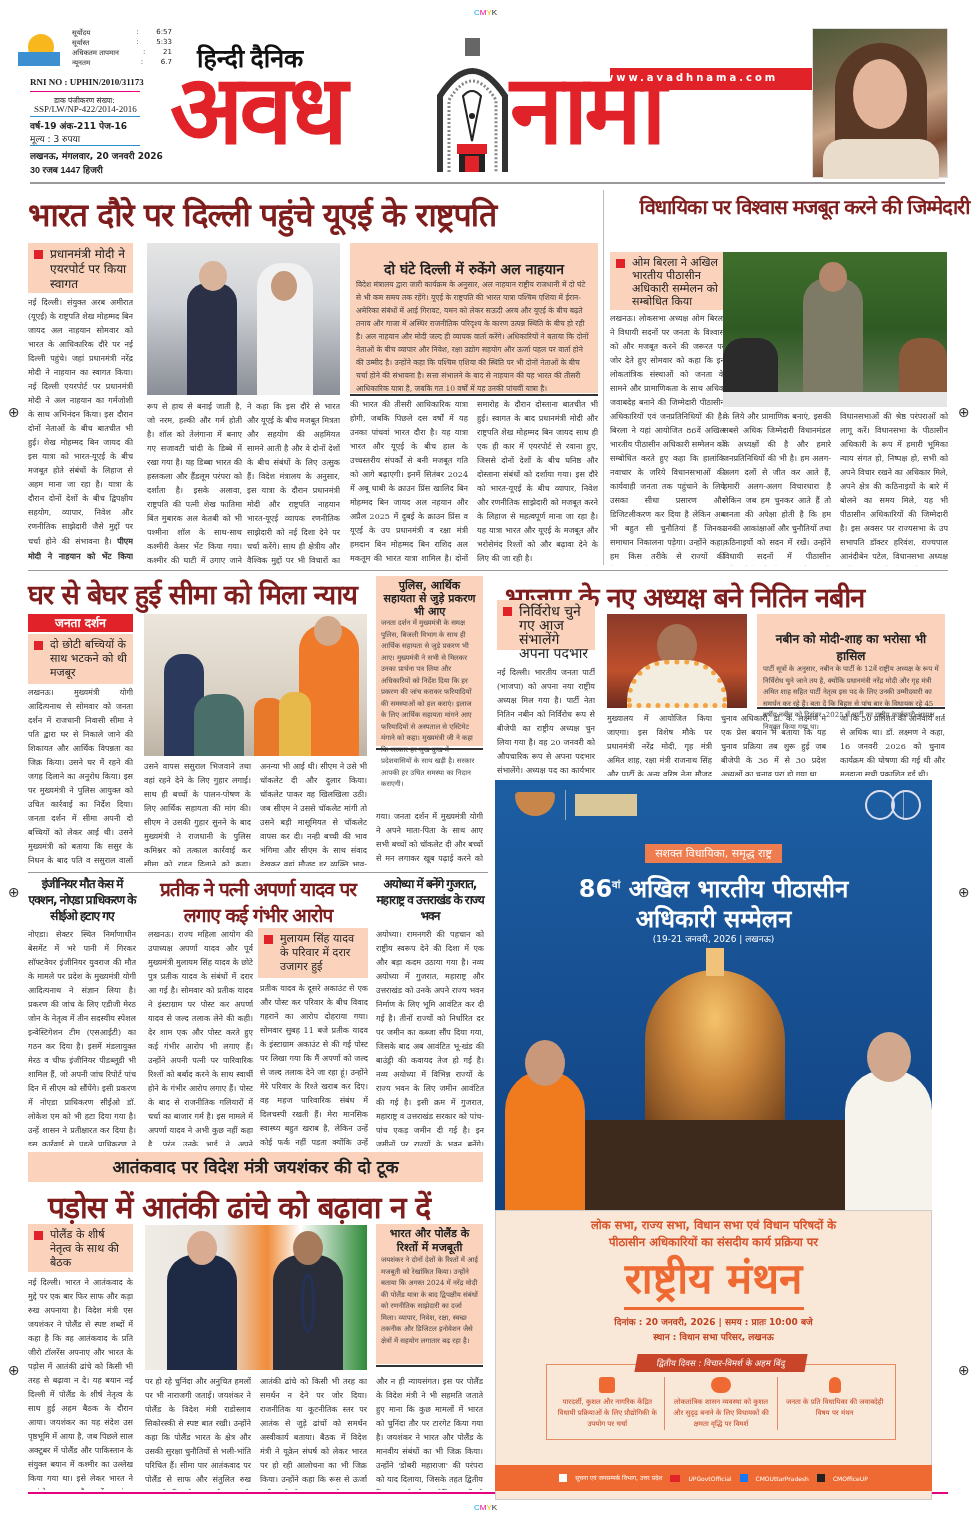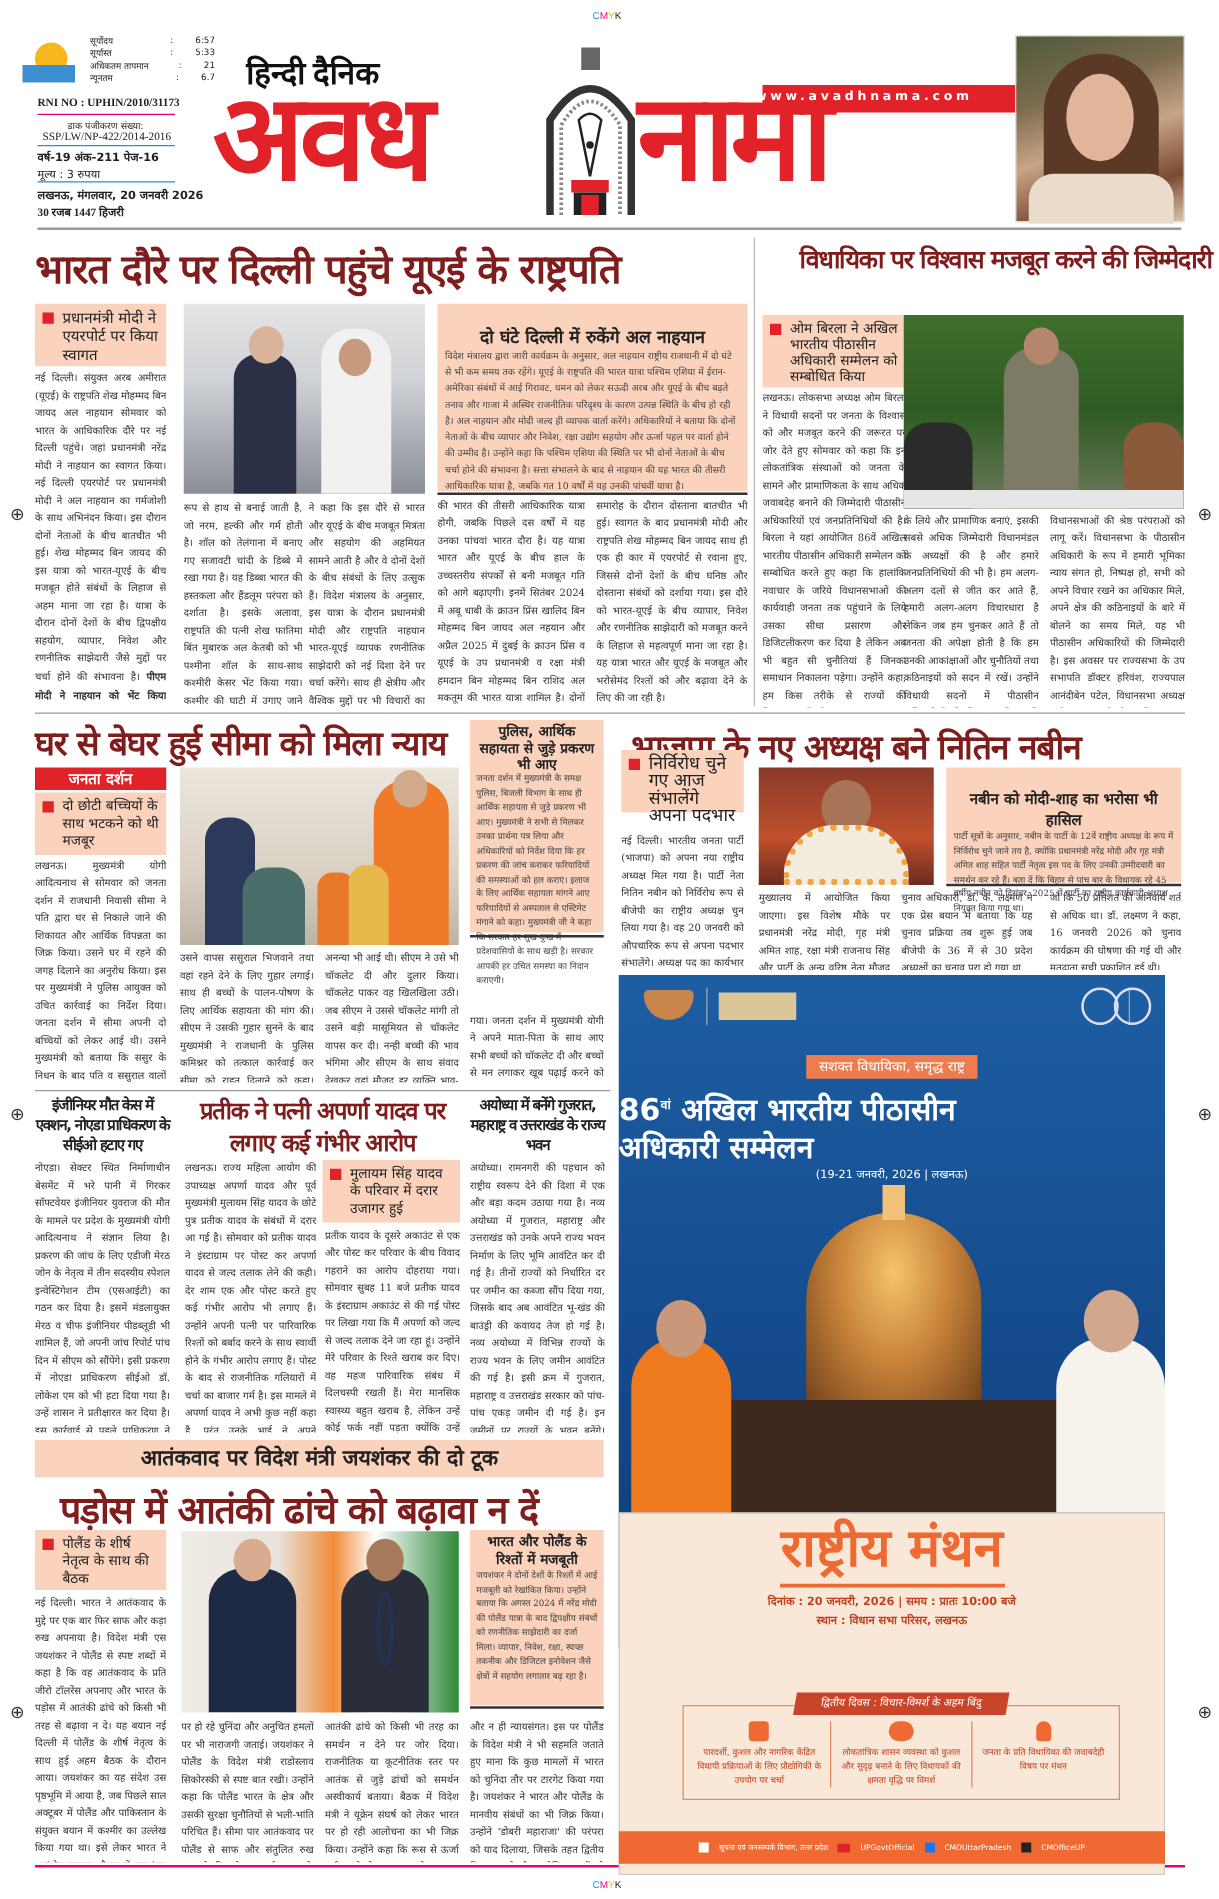--- a/index.html
+++ b/index.html
@@ -84,21 +84,21 @@
 </div>
 <div class="abs" style="left:30px;top:77px;font-family:'Liberation Serif',serif;font-weight:bold;font-size:9px">RNI NO : UPHIN/2010/31173</div>
 <div class="abs hr-pink" style="left:30px;top:91px;width:110px"></div>
 <div class="abs" style="left:54px;top:95px;font-size:7.5px;font-family:'DejaVu Sans',sans-serif">डाक पंजीकरण संख्या:</div>
 <div class="abs" style="left:34px;top:104px;font-family:'Liberation Serif',serif;font-size:9px">SSP/LW/NP-422/2014-2016</div>
 <div class="abs hr-blue" style="left:30px;top:116px;width:110px"></div>
 <div class="abs" style="left:30px;top:119px;font-size:9px;font-family:'DejaVu Sans',sans-serif;font-weight:bold">वर्ष-19  अंक-211 पेज-16</div>
 <div class="abs" style="left:30px;top:132px;font-size:9px;font-family:'DejaVu Sans',sans-serif">मूल्य : 3 रुपया</div>
 <div class="abs hr-blue" style="left:30px;top:145px;width:110px"></div>
 <div class="abs" style="left:30px;top:149px;font-size:9px;font-family:'DejaVu Sans',sans-serif;font-weight:bold">लखनऊ, मंगलवार, 20 जनवरी 2026</div>
-<div class="abs" style="left:30px;top:163px;font-size:9px;font-family:Liberation Serif, serif;font-weight:bold">30 रजब 1447 हिजरी</div>
+<div class="abs" style="left:30px;top:163px;font-size:9px;font-family:Liberation Sans, sans-serif;font-weight:bold">30 रजब 1447 हिजरी</div>
 
 <div class="abs logo-sub">हिन्दी दैनिक</div>
 <div class="abs logo-red" style="left:170px;top:62px">अवध</div>
 <svg class="abs pen" viewBox="0 0 75 136">
   <rect x="30" y="2" width="15" height="18" fill="#666"></rect>
   <path d="M5 136 V60 Q37 10 70 60 V136" fill="none" stroke="#333" stroke-width="6"></path>
   <path d="M14 136 V64 Q37 26 61 64 V136" fill="none" stroke="#888" stroke-width="3" stroke-dasharray="2 2"></path>
   <path d="M28 60 L37 105 L46 60 Q37 50 28 60Z" fill="#fff" stroke="#222" stroke-width="2"></path>
   <circle cx="37" cy="80" r="3" fill="#222"></circle>
   <rect x="22" y="108" width="30" height="10" fill="#e22229"></rect>
@@ -225,34 +225,38 @@
 <div class="abs" style="left:28px;top:1492px;width:920px;border-top:2px solid #e6007e"></div>
 
 <div class="abs ad-blue">
   <div style="position:absolute;left:20px;top:12px;width:40px;height:24px;background:#c8864a;border-radius:4px 4px 20px 20px"></div>
   <div style="position:absolute;left:70px;top:10px;width:1px;height:30px;background:#9ab"></div>
   <div style="position:absolute;left:80px;top:14px;width:62px;height:22px;background:#d9c79a"></div>
   <div style="position:absolute;left:370px;top:10px;width:30px;height:30px;border:2px solid #dde;border-radius:50%"></div>
   <div style="position:absolute;left:408px;top:10px;width:1px;height:30px;background:#9ab"></div>
   <div style="position:absolute;left:414px;top:10px;width:30px;height:30px;border:2px solid #dde;border-radius:50%;transform:translateX(-18px)"></div>
   <div style="position:absolute;left:0;top:62px;width:100%;text-align:center"><span class="pill">सशक्त विधायिका, समृद्ध राष्ट्र</span></div>
-  <div style="position:absolute;left:0;top:90px;width:100%;color:#fff;font-family:'DejaVu Sans',sans-serif;font-weight:bold;font-size:24px;line-height:30px">
+  <div style="position:absolute;left:0;top:90px;width:100%;text-align:center;color:#fff;font-family:'DejaVu Sans',sans-serif;font-weight:bold;font-size:24px;line-height:30px">
     <div><span>86</span><sup style="font-size:10px">वां</sup> <span>अखिल भारतीय पीठासीन</span></div>
     <div>अधिकारी सम्मेलन</div>
   </div>
   <div style="position:absolute;left:0;top:152px;width:100%;text-align:center;color:#fff;font-family:'DejaVu Sans',sans-serif;font-size:9px">(19-21 जनवरी, 2026 | लखनऊ)</div>
   <div style="position:absolute;left:150px;top:190px;width:140px;height:160px;background:radial-gradient(ellipse at 50% 30%,#f5c36b 0%,#c9843a 45%,#6d3e1a 100%);border-radius:70px 70px 4px 4px"></div>
   <div style="position:absolute;left:211px;top:168px;width:18px;height:28px;background:#f0c27a"></div>
   <div style="position:absolute;left:80px;top:340px;width:280px;height:90px;background:#3e2a1c"></div>
   <div style="position:absolute;left:10px;top:290px;width:80px;height:140px;background:#f07a1e;border-radius:40px 40px 0 0"></div>
   <div style="position:absolute;left:30px;top:260px;width:40px;height:46px;background:#c9977a;border-radius:50%"></div>
   <div style="position:absolute;left:350px;top:290px;width:87px;height:140px;background:#f6f3ec;border-radius:40px 40px 0 0"></div>
   <div style="position:absolute;left:372px;top:252px;width:44px;height:50px;background:#d1a88e;border-radius:50%"></div>
 </div>
 <div class="abs ad-peach">
+  <div style="text-align:center;color:#d9532a;font-family:'DejaVu Sans',sans-serif;font-weight:bold;font-size:11.5px;line-height:17px;margin-top:6px">
+    <div>लोक सभा, राज्य सभा, विधान सभा एवं विधान परिषदों के</div>
+    <div>पीठासीन अधिकारियों का संसदीय कार्य प्रक्रिया पर</div>
+  </div>
   <div style="text-align:center;color:#ef6a32;font-family:'DejaVu Sans',sans-serif;font-weight:bold;font-size:42px;line-height:56px">राष्ट्रीय मंथन</div>
   <div style="margin:0 auto;width:180px;border-top:3px solid #ef6a32"></div>
   <div style="text-align:center;color:#c2421e;font-family:'DejaVu Sans',sans-serif;font-weight:bold;font-size:9px;line-height:16px;margin-top:4px">दिनांक : 20 जनवरी, 2026 | समय : प्रातः 10:00 बजे</div>
   <div style="text-align:center;color:#c2421e;font-family:'DejaVu Sans',sans-serif;font-weight:bold;font-size:9px;line-height:14px">स्थान : विधान सभा परिसर, लखनऊ</div>
   <div style="position:absolute;left:50px;top:153px;width:350px;height:76px;border:1px solid #e58a62"></div>
   <div style="position:absolute;left:140px;top:143px;width:170px;height:18px;background:#c9452a;color:#fff;font-family:'DejaVu Sans',sans-serif;font-size:8.5px;text-align:center;line-height:18px;transform:skewX(-10deg)">द्वितीय दिवस : विचार-विमर्श के अहम बिंदु</div>
   <div style="position:absolute;left:55px;top:166px;width:340px;display:flex">
     <div style="flex:1;text-align:center;padding:0 4px">
       <div style="margin:0 auto 4px;width:16px;height:16px;background:#ef6a32;border-radius:3px"></div>
       <div style="font-family:'DejaVu Sans',sans-serif;font-size:7px;line-height:11px;color:#c2421e">पारदर्शी, कुशल और नागरिक केंद्रित विधायी प्रक्रियाओं के लिए प्रौद्योगिकी के उपयोग पर चर्चा</div>

